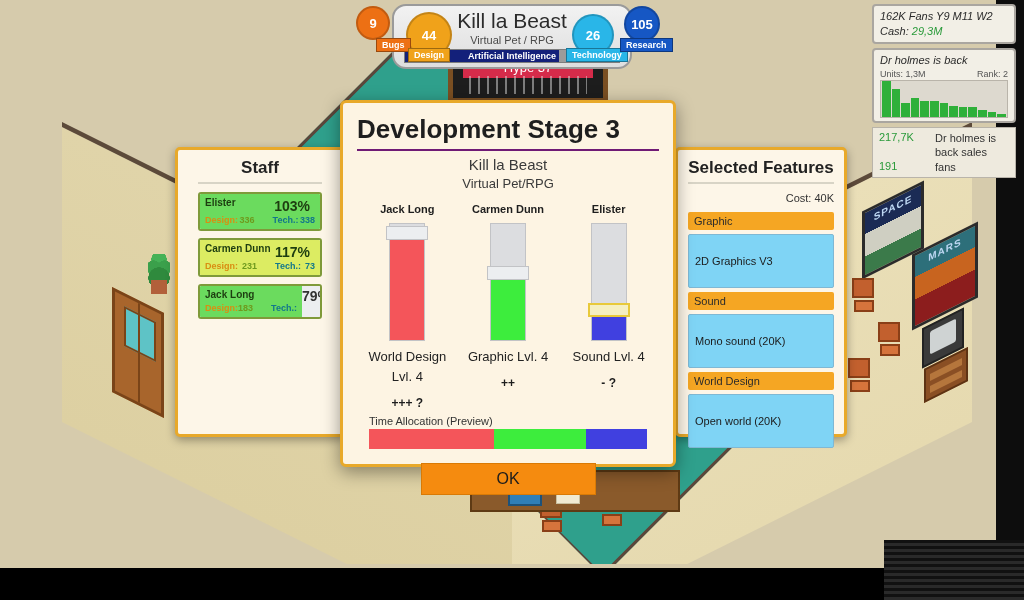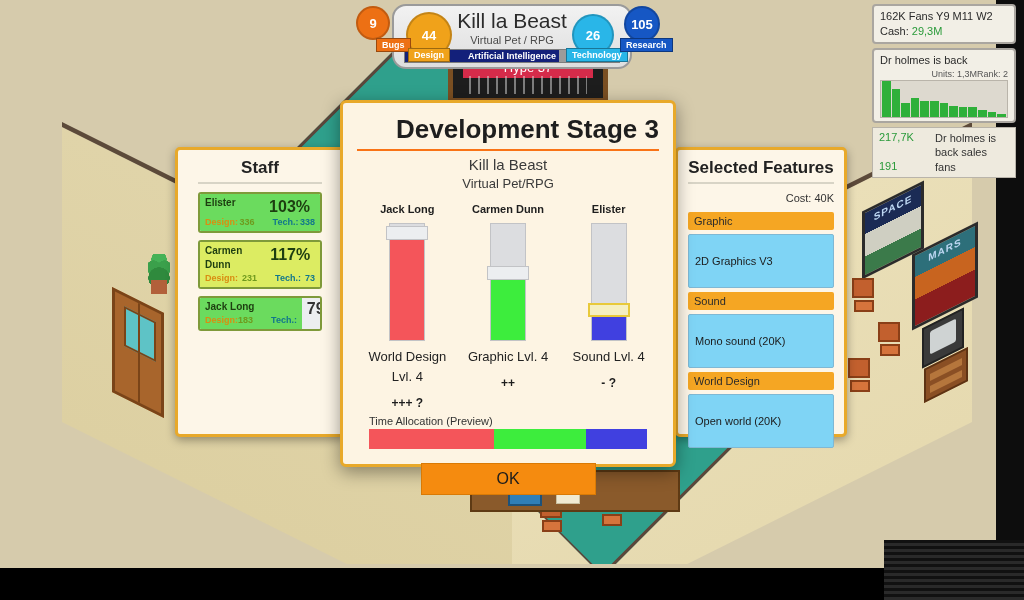--- a/index.html
+++ b/index.html
@@ -138,23 +138,23 @@
   #badge-tech { left:572px; top:14px; width:42px; height:42px; background:#29b6e8; }
   #cap-tech { left:566px; top:48px; background:#29b6e8; }
   #badge-research { left:624px; top:6px; width:36px; height:36px; background:#1657c4; }
   #cap-research { left:620px; top:38px; background:#1657c4; }
 
   
   .hud-right { position:absolute; right:8px; top:4px; width:144px; z-index:30;
      font-size:11px; color:#2a2a2a; }
   .hud-card { background:#f2efe6; border:2px solid #aaa6a0; border-radius:4px;
      padding:3px 6px; margin-bottom:4px; }
-  .hud-line { line-height:15px; white-space:nowrap; }
+  .hud-line { line-height:15px; white-space:nowrap;font-style:italic; }
   .green { color:#2a9a3a; }
-  .hud-sub { display:flex; justify-content:flex-end; font-size:9px; color:#555; line-height:12px; }
+  .hud-sub { display:flex; justify-content:space-between; font-size:9px; color:#555; line-height:12px; }
   .chartbox { height:38px; background:#ddd9cf; border:1px solid #b9b4aa;
      display:flex; align-items:flex-end; gap:1px; padding:0 1px 0 1px; }
   .chartbox .bar { flex:1; background:#2fb03a; }
   .hud-stats { background:#eeeade; border:1px solid #b9b4aa; padding:3px 6px;
      display:grid; grid-template-columns:50px 1fr; row-gap:1px; column-gap:6px; font-size:11px; }
   .hud-stats .v { color:#2a9a3a; }
   .hud-stats .t { color:#333; line-height:14px; }
 
   
   .panel {
@@ -166,21 +166,21 @@
      padding-bottom:4px; border-bottom:2px solid #d8d4c6; margin-bottom:8px; }
   .staff-row { border:2px solid #7f9a3a; border-radius:3px; margin-bottom:7px;
      overflow:hidden; display:flex; }
   .staff-main { flex:1; padding:2px 5px 3px; }
   .staff-name { font-size:10px; font-weight:bold; color:#1d3d10; line-height:14px; }
   .staff-stats { display:flex; font-size:9px; font-weight:bold; line-height:12px; }
   .staff-stats .lbl-d { color:#d98e12; }
   .staff-stats .val-d { color:#6f9a1e; margin-left:auto; }
   .staff-stats .lbl-t { color:#12778c; margin-left:18px; }
   .staff-stats .val-t { color:#12778c; margin-left:auto; }
-  .staff-pct { font-size:16px; font-weight:bold; color:#1d3d10; text-align:right;
+  .staff-pct { font-size:14px; font-weight:bold; color:#1d3d10; text-align:left;
      padding:2px 5px 0 0; min-width:34px; }
   .st-green { background:#6bdb5e; }
   .st-yellow { background:#dcec62; }
   .st-split-a { background:#6bdb5e; }
   .st-split-b { background:#eceef0; min-width:42px; }
   .st-split-b .staff-pct { color:#333; }
   .st-split-b .tval { font-size:10px; font-weight:bold; color:#1565c0; text-align:right; padding-right:5px; }
 
   
   #features-panel { left:675px; top:147px; width:172px; height:290px; padding:8px 10px; }
@@ -190,22 +190,22 @@
   .feat-item { font-size:11px; padding:20px 6px; margin-bottom:4px;
      border:1px solid #7fb8d4; border-radius:2px; background:#7fd4f5; color:#1b1b1b; }
   .feat-item.off { background:#fff; border:1px solid #b9b4aa; }
 
   
   #dev-dialog {
     position:absolute; left:340px; top:100px; width:336px; height:367px;
     background:#fdf4e3; border:3px solid #e8a92a; border-radius:6px;
     box-shadow:0 5px 18px rgba(0,0,0,.4); z-index:50; padding:10px 14px;
   }
-  .dlg-title { text-align:right; font-size:26px; font-weight:bold; color:#1e1e1e;
-     line-height:32px; border-bottom:2px solid #f97316; padding-bottom:4px; }
+  .dlg-title { text-align:left; font-size:26px; font-weight:bold; color:#1e1e1e;
+     line-height:32px; border-bottom:2px solid #701a75; padding-bottom:4px; }
   .dlg-sub1 { text-align:center; font-size:15px; color:#3a3a3a; line-height:20px; margin-top:4px; }
   .dlg-sub2 { text-align:center; font-size:13px; color:#3a3a3a; line-height:18px; }
   .cols { display:flex; margin-top:8px; }
   .col { flex:1; text-align:center; }
   .col-head { font-size:11px; font-weight:bold; color:#1e1e1e; line-height:16px; }
   .slider { position:relative; width:36px; height:118px; margin:6px auto 0;
      background:#dcdde0; border:1px solid #c2c3c6; }
   .slider .fill { position:absolute; left:0; right:0; bottom:0; }
   .slider .handle { position:absolute; left:-4px; right:-4px; height:14px;
      background:#eceef0; border:1px solid #c2c3c6; }

